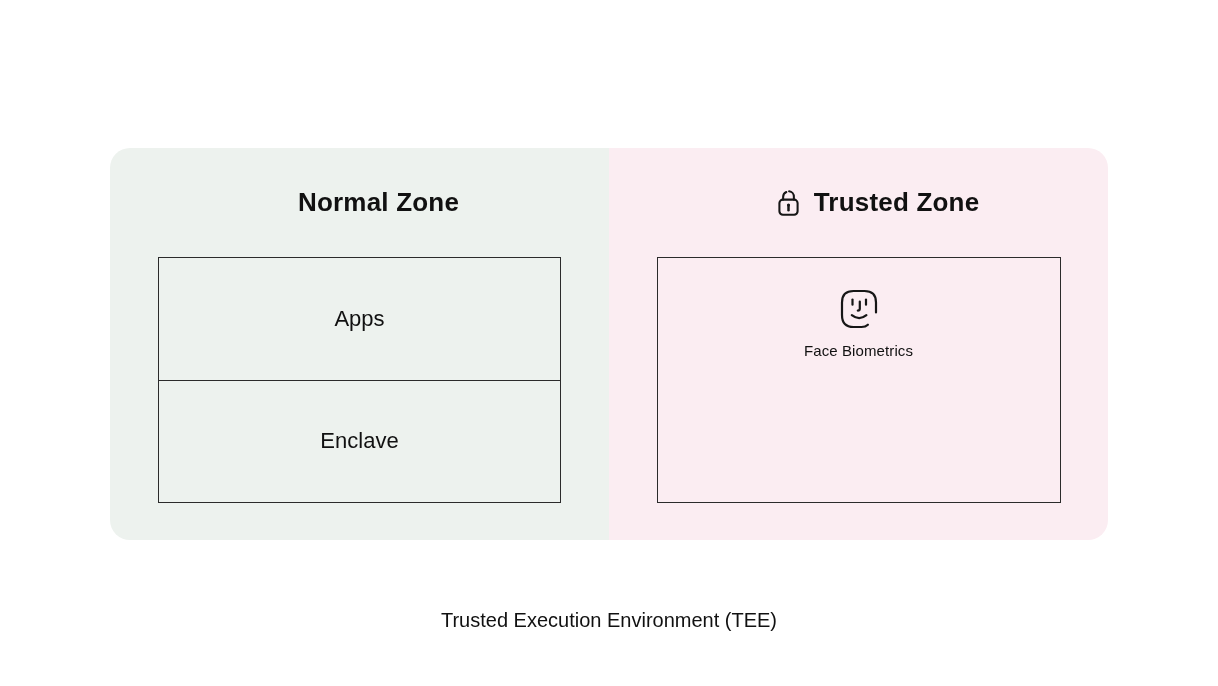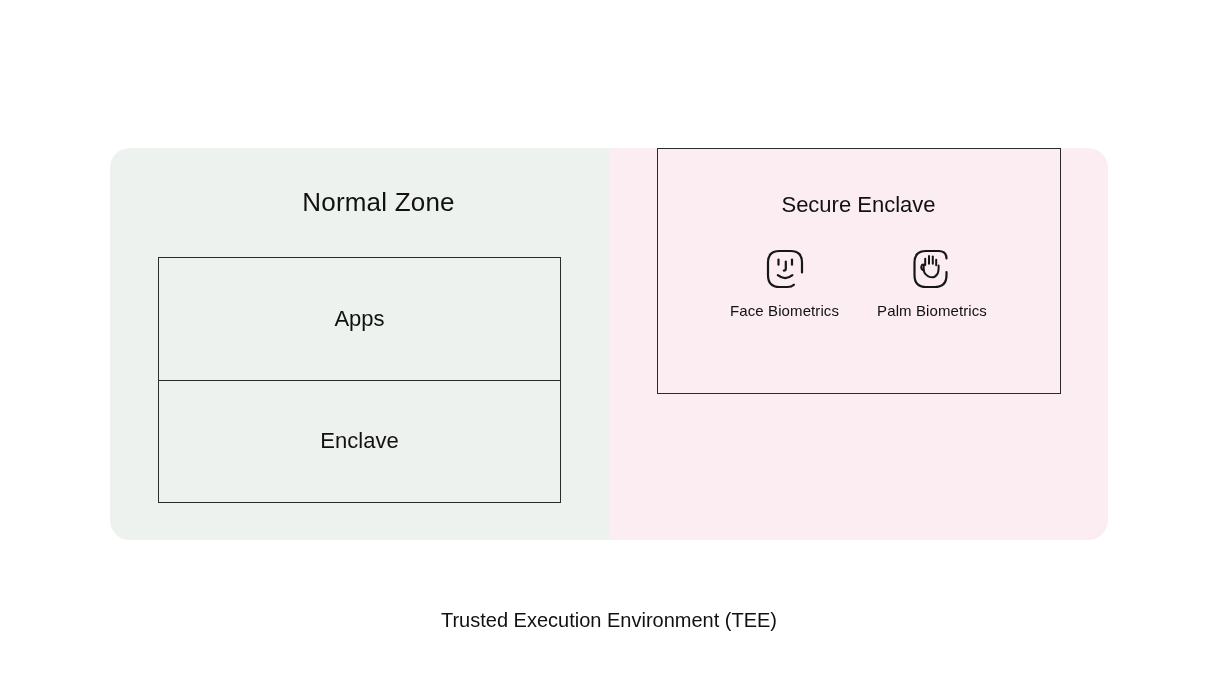--- a/index.html
+++ b/index.html
@@ -31,21 +31,21 @@
     flex-direction: column;
     align-items: center;
   }
   .zone-title-row {
     height: 109px;
     display: flex;
     align-items: center;
     justify-content: center;
     gap: 13px;
     font-size: 26px;
-    font-weight: 400;
+    font-weight: 700;
     letter-spacing: 0.2px;
     margin-left: 38px;
   }
   .lock-icon-wrap {
     display: flex;
     align-items: center;
   }
   .stack-box {
     width: 401px;
     height: 244px;
@@ -130,52 +130,48 @@
       <div class="layer">
         <span>Apps</span>
       </div>
       <div class="layer">
         <span>Enclave</span>
       </div>
     </div>
   </div>
 
   <div class="zone" style="background: rgb(251, 237, 242);">
+    <div class="zone-title-row">
+      <span class="lock-icon-wrap">
+        <svg width="25" height="31" viewBox="0 0 24 30" aria-hidden="true">
+          <path class="stroke" stroke-width="2" d="M6.8 12.2 V9.6 A5.2 5.2 0 0 1 9.9 4.9"></path>
+          <path class="stroke" stroke-width="2" d="M12.6 4.2 A5.2 5.2 0 0 1 17.2 9.6 V12.2"></path>
+          <rect class="stroke" stroke-width="2" x="3.2" y="12.2" width="17.6" height="14.6" rx="3.4"></rect>
+          <circle cx="12" cy="17.4" r="1.5" fill="#161616"></circle>
+          <path class="stroke" stroke-width="2.4" d="M12 18.2 V22.4"></path>
+        </svg>
+      </span>
+      <span>Trusted Zone</span>
+    </div>
     <div class="enclave-box">
-      <div class="enclave-title">Secure Enclave</div>
       <div class="features-row">
 
         <div class="feature">
           <span class="feature-icon">
             <svg width="46" height="46" viewBox="0 0 46 46" aria-hidden="true">
               <path class="stroke" stroke-width="2.2" d="M40 26.5 V16.5 Q40 5 28.5 5 H17.5 Q6 5 6 16.5 V29 Q6 41 17.5 41 H25.5 Q29.6 41 31.9 38.7"></path>
               <path class="stroke" stroke-width="2.2" d="M16.5 13.5 v5.2"></path>
               <path class="stroke" stroke-width="2.2" d="M30 13.5 v5.2"></path>
               <path class="stroke" stroke-width="2.2" d="M23.8 15.5 v7.2 q0 1.9 -2 1.9"></path>
               <path class="stroke" stroke-width="2.2" d="M15.8 29.2 q7.4 5.8 14.6 0"></path>
             </svg>
           </span>
           <div class="feature-label">Face Biometrics</div>
         </div>
 
-        <div class="feature">
-          <span class="feature-icon">
-            <svg width="46" height="46" viewBox="0 0 46 46" aria-hidden="true">
-              <path class="stroke" stroke-width="2.2" d="M29.5 5 H17 Q5.5 5 5.5 16.5 V29 Q5.5 41 17 41 H25.5 Q37.5 41 37.5 29.5 V26"></path>
-              <path class="stroke" stroke-width="2.2" d="M29.5 5 Q37.5 5 37.5 12.5"></path>
-              <path class="stroke" stroke-width="2" d="M16.2 19 V12.8"></path>
-              <path class="stroke" stroke-width="2" d="M20 17.8 V9.9"></path>
-              <path class="stroke" stroke-width="2" d="M23.8 17.8 V10.5"></path>
-              <path class="stroke" stroke-width="2" d="M27.2 19.2 V13.7"></path>
-              <path class="stroke" stroke-width="2" d="M14.8 19.5 q-1.3 8 4.5 10.8 q5.8 2.8 9 -2.2 q1.6 -2.6 1.3 -8.6"></path>
-              <path class="stroke" stroke-width="2" d="M14.8 24.5 q-3.2 -1.2 -2.4 -4.2 q0.7 -2.2 2.6 -1.6"></path>
-            </svg>
-          </span>
-          <div class="feature-label">Palm Biometrics</div>
-        </div>
 
       </div>
     </div>
   </div>
 
 </div>
 
 <div class="caption">Trusted Execution Environment (TEE)</div>
 
 </body></html>

